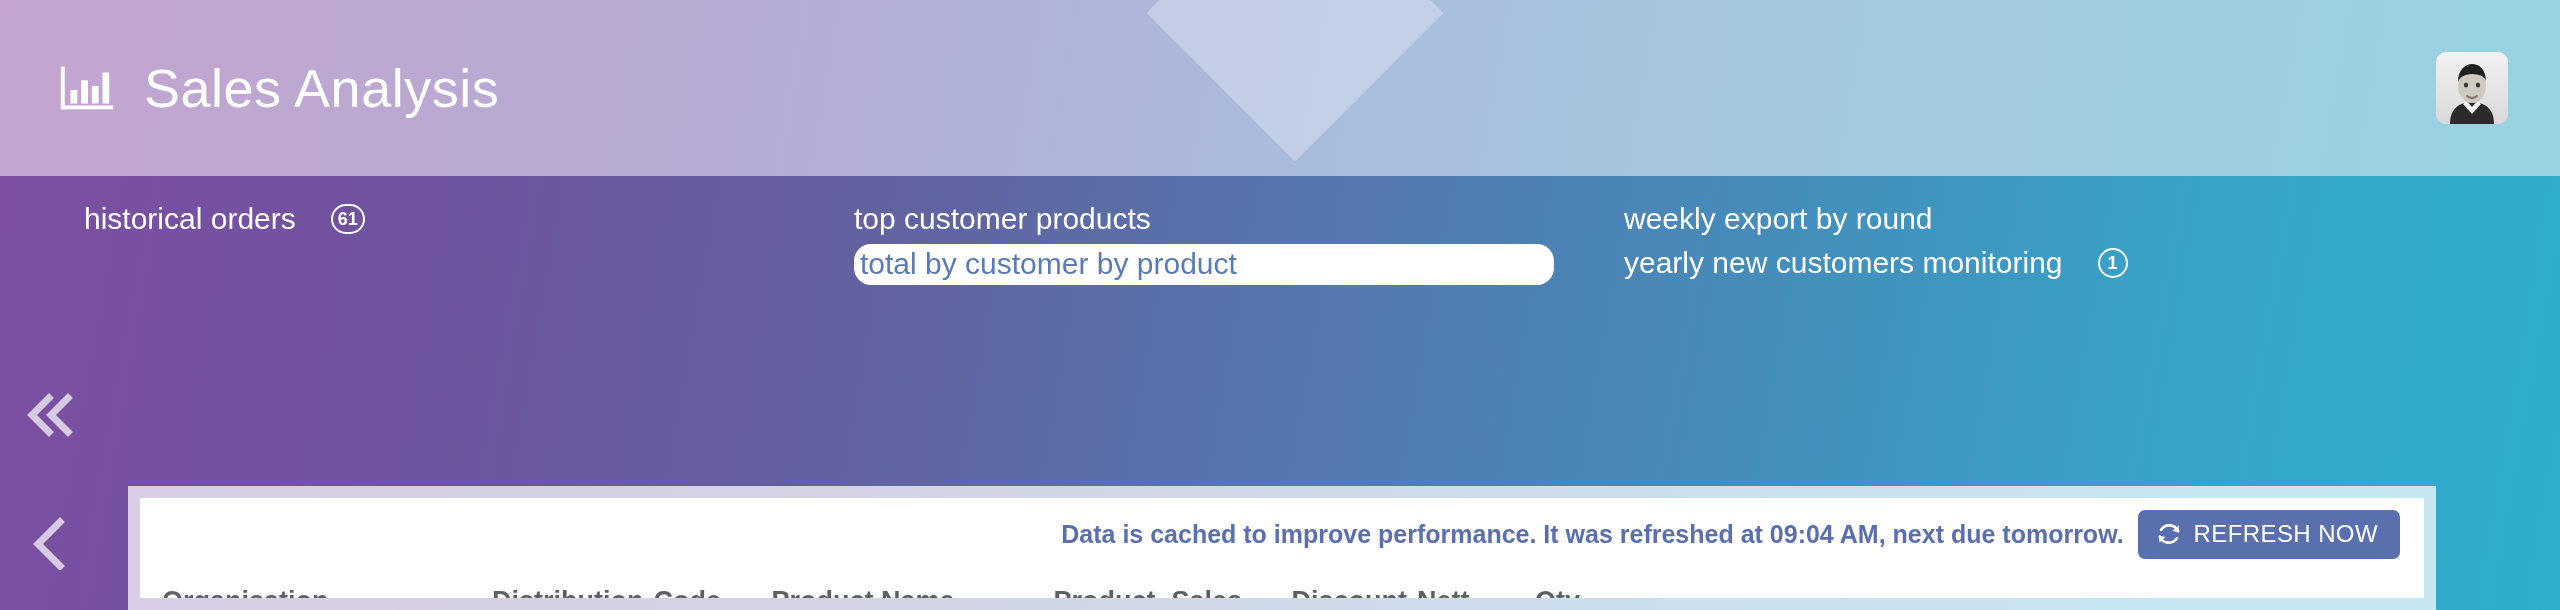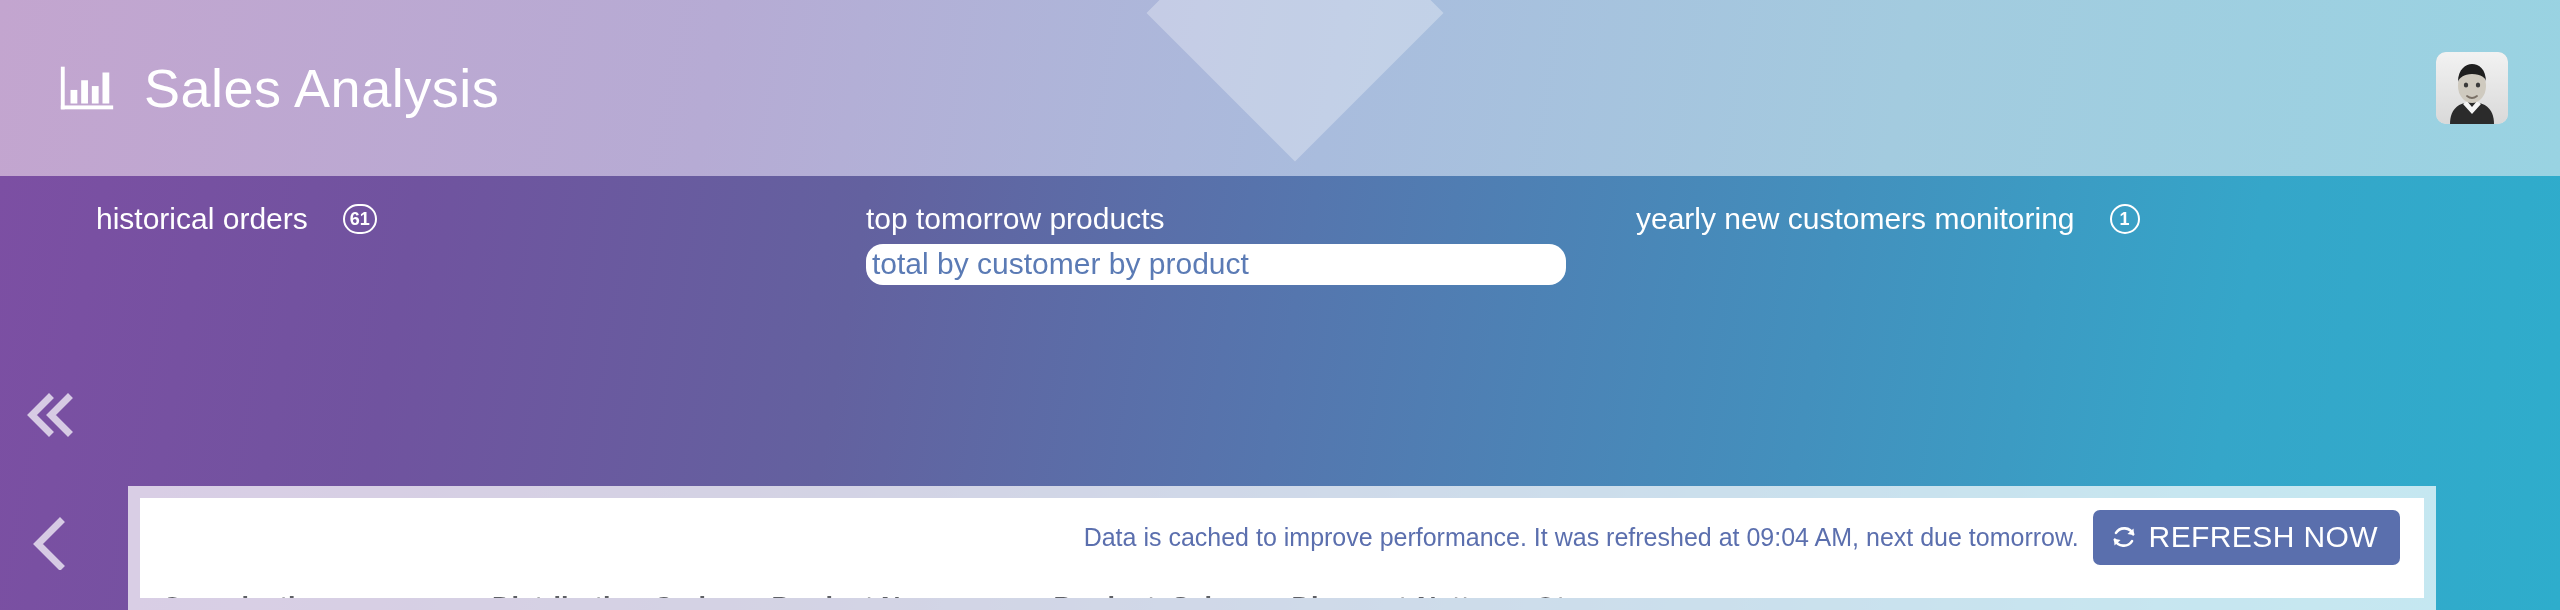--- a/index.html
+++ b/index.html
@@ -63,21 +63,21 @@
 
   
   .navbar {
     position: relative;
     flex: 1 1 auto;
     background: linear-gradient(100deg, #7c4fa3 0%, #70539f 16%, #63619f 33%, #5576ae 50%, #4390bd 70%, #35a6c9 86%, #2eadcc 100%);
     overflow: hidden;
   }
   .nav-cols {
     position: absolute;
-    top: 24px; left: 16px; right: 0;
+    top: 24px; left: 4px; right: 0;
     display: flex;
     padding-left: 80px;
     z-index: 4;
   }
   .nav-col { display: flex; flex-direction: column; gap: 5px; }
   .nav-col-1 { width: 770px; }
   .nav-col-2 { width: 770px; }
   .nav-col-3 { width: auto; }
   .nav-item {
     display: inline-flex; align-items: center;
@@ -151,33 +151,33 @@
   .cache-bar {
     display: flex;
     align-items: center;
     justify-content: flex-end;
     gap: 14px;
     padding: 12px 24px 10px 0;
   }
   .cache-text {
     color: #5b6fae;
     font-size: 25px;
-    font-weight: 400;
+    font-weight: 700;
     white-space: nowrap;
   }
   .refresh-btn {
     display: inline-flex; align-items: center;
     gap: 12px;
     background: #5a6fad;
     color: #ffffff;
     border: none;
     border-radius: 7px;
     padding: 10px 22px 11px 18px;
     font-family: "Liberation Sans", sans-serif;
-    font-size: 30px;
+    font-size: 24px;
     font-weight: 400;
     letter-spacing: 0.4px;
     white-space: nowrap;
     cursor: pointer;
   }
   .refresh-btn svg { width: 26px; height: 26px; display: block; }
 
   
   .table-wrap { flex: 1 1 auto; display: flex; flex-direction: column; }
   .thead {
@@ -259,28 +259,31 @@
 
       <div class="nav-col nav-col-1">
         <div class="nav-item">
           <span>historical orders</span>
           <span class="badge">61</span>
         </div>
       </div>
 
       <div class="nav-col nav-col-2">
         <div class="nav-item">
-          <span>top tomorrow products</span>
+          <span>top customer products</span>
         </div>
         <div class="nav-item active">
           <span>total by customer by product</span>
         </div>
       </div>
 
       <div class="nav-col nav-col-3">
+        <div class="nav-item">
+          <span>weekly export by round</span>
+        </div>
         <div class="nav-item">
           <span>yearly new customers monitoring</span>
           <span class="badge">1</span>
         </div>
       </div>
 
     </div>
 
     <div class="side-rail">
       <div class="rail-btn rail-collapse">

